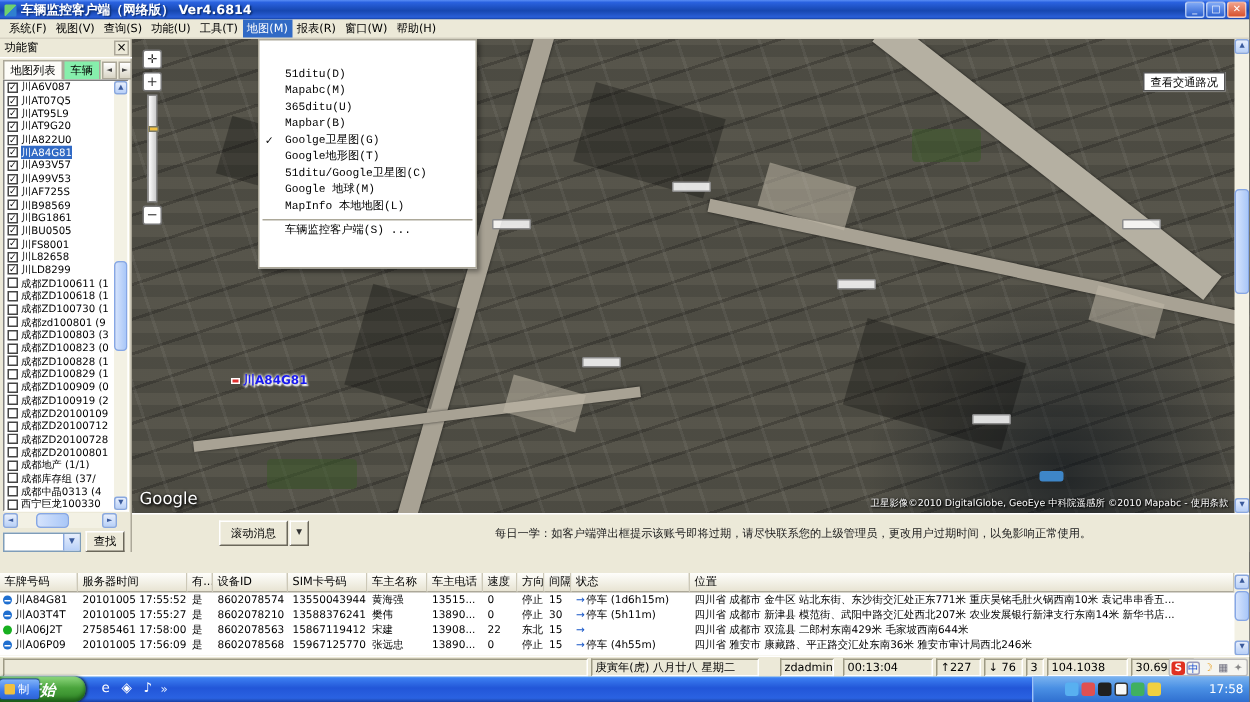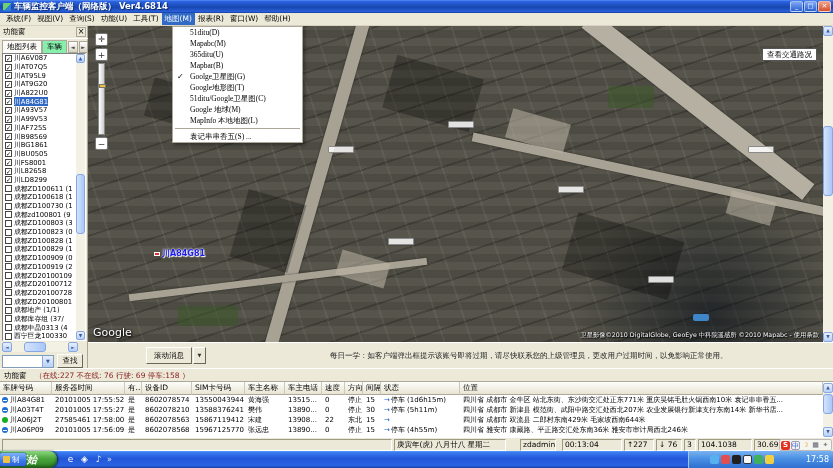--- a/index.html
+++ b/index.html
@@ -18,23 +18,23 @@
   background:linear-gradient(#7fa8f5,#2a5fd0);color:#fff;font-size:6.5px;line-height:9px;text-align:center}
 .xpbtn.close{background:linear-gradient(#f0a088,#d8502c)}
 
 
 #menubar{position:absolute;left:0;top:13px;width:833px;height:13px;background:#ece9d8;
   border-bottom:1px solid #d8d4c4;display:flex;align-items:center;padding-left:3px}
 .mitem{padding:0 3px;height:12px;line-height:12px;font-size:7.5px;white-space:nowrap}
 .mitem.active{background:#316ac5;color:#fff}
 
 
-#mappopup{position:absolute;left:172px;top:26px;width:131px;z-index:90;background:#fff;
-  border:1px solid #aca899;box-shadow:2px 2px 3px rgba(0,0,0,.35);padding:0 0;
-  font-family:Liberation Serif, serif}
+#mappopup{position:absolute;left:172px;top:26px;width:146px;z-index:90;background:#fff;
+  border:1px solid #aca899;box-shadow:2px 2px 3px rgba(0,0,0,.35);padding:18px 0;
+  font-family:Liberation Mono, monospace}
 .mi{position:relative;height:11px;line-height:11px;padding-left:17px;font-size:7.5px;white-space:nowrap;overflow:hidden}
 .mi .chk{position:absolute;left:4px;top:0;width:11px;font-size:8px}
 #mappopup hr{border:none;border-top:1px solid #aca899;margin:2px 2px}
 
 
 #sidebar{position:absolute;left:0;top:26px;width:88px;height:342px;background:#ece9d8;border-right:1px solid #aca899}
 .sb-head{position:absolute;left:0;top:0;width:88px;height:13px;border-bottom:1px solid #fff;
   font-size:7.5px;line-height:12px;padding-left:3px}
 .sb-close{position:absolute;right:2px;top:1px;width:10px;height:10px;border:1px solid #aca899;background:#ece9d8;
   font-size:8px;line-height:8px;text-align:center}
@@ -263,21 +263,21 @@
           <span>Google 地球(M)</span>
         </div>
 
         <div class="mi">
           <span class="chk"></span>
           <span>MapInfo 本地地图(L)</span>
         </div>
       </div>
     <hr>
     <div class="mi">
-      <span>袁记串串香五(S) ...</span>
+      <span>车辆监控客户端(S) ...</span>
     </div>
   </div>
 
   <div id="sidebar">
     <div class="sb-head">
       <span>功能窗</span>
       <span class="sb-close">×</span>
     </div>
     <div class="sb-tabs">
       <span style="display:flex;align-items:flex-end">
@@ -521,24 +521,20 @@
       <span class="sa" style="bottom:0">▼</span>
     </div>
   </div>
 
   <div id="bottombar">
     <div class="msgbtn">滚动消息</div>
     <div class="msgdrop">▼</div>
     <div class="dailytip">每日一学：如客户端弹出框提示该账号即将过期，请尽快联系您的上级管理员，更改用户过期时间，以免影响正常使用。</div>
   </div>
 
-  <div id="statusline">
-    <span>功能窗</span>
-    <span class="stats">（在线:227  不在线: 76  行驶: 69  停车:158 ）</span>
-  </div>
 
   <div id="grid">
     <div class="thead">
 
         <span>车牌号码</span>
 
         <span>服务器时间</span>
 
         <span>有...</span>
 

